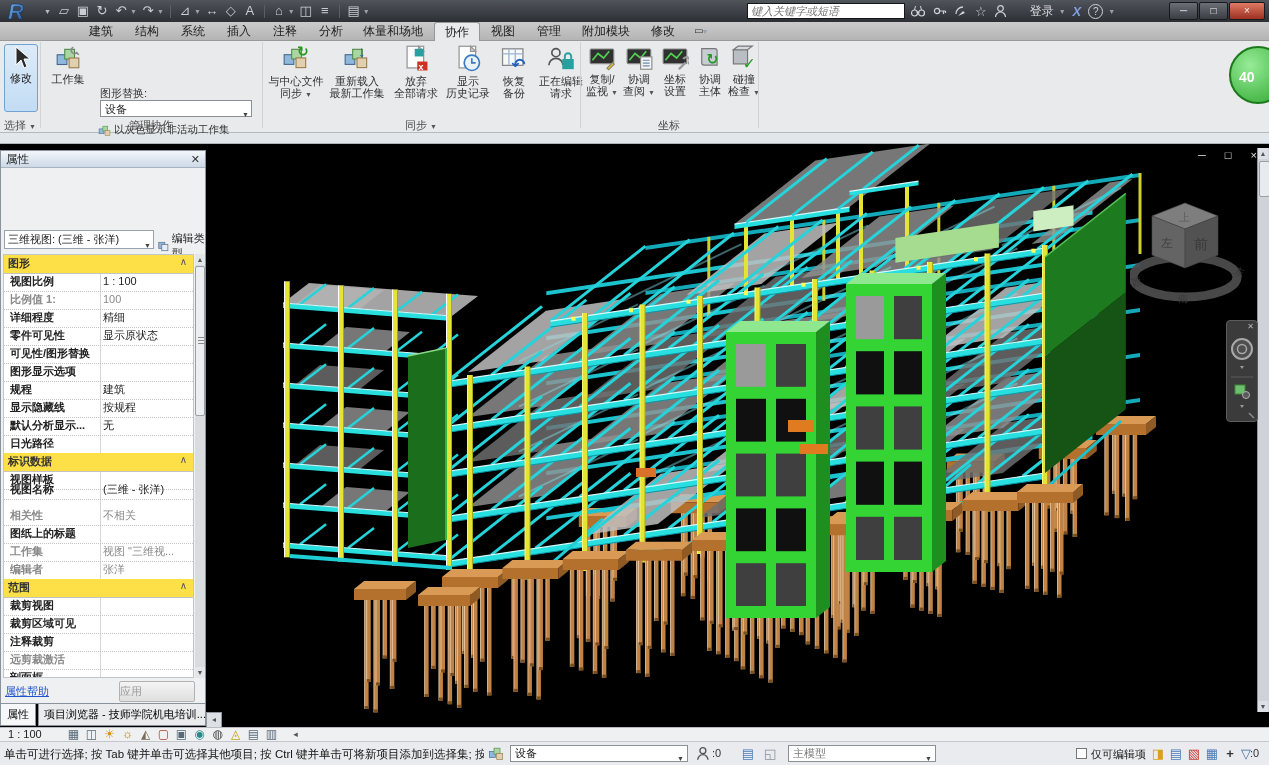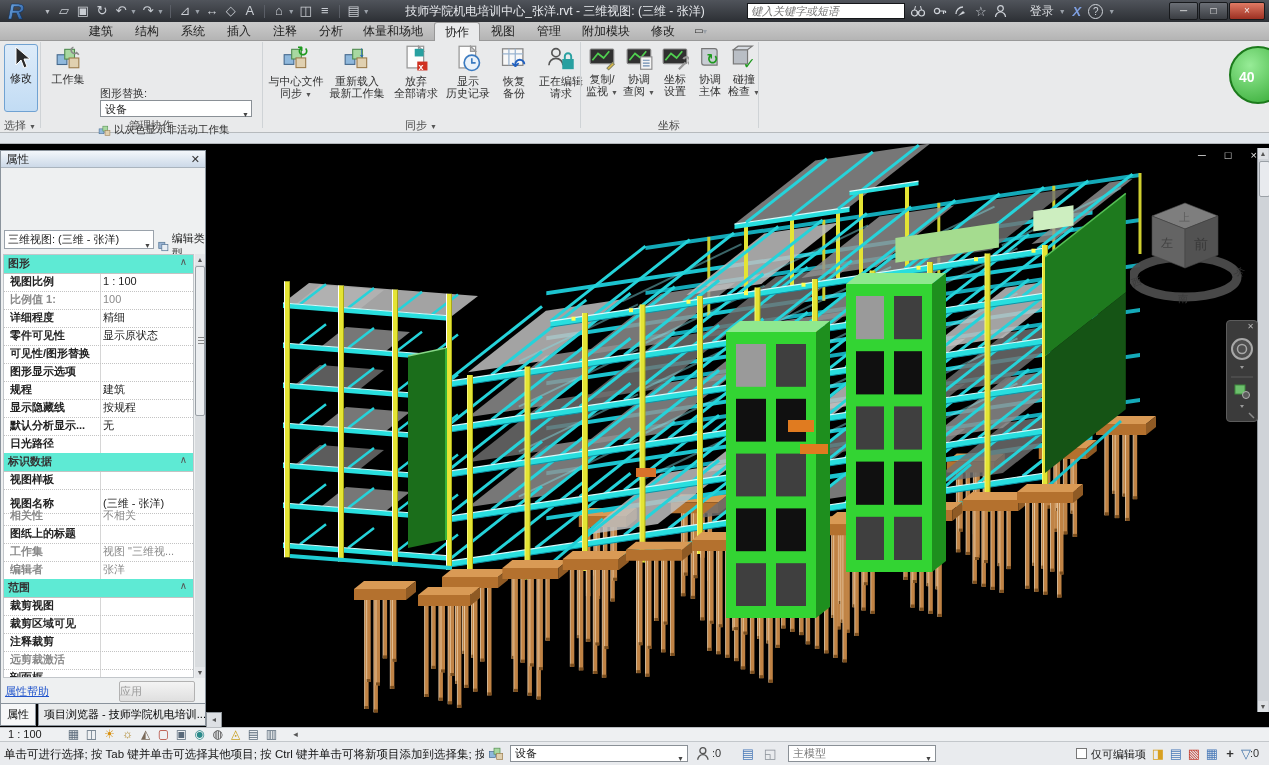--- a/index.html
+++ b/index.html
@@ -79,21 +79,21 @@
       box-sizing:border-box;line-height:17px;padding-left:3px;white-space:nowrap;overflow:hidden;font-size:11px;}
   .inst-combo .cmb-dd{position:absolute;right:2px;top:6px;font-size:7px;color:#444;}
   .edittype{position:absolute;left:157px;top:80px;display:flex;align-items:center;gap:3px;font-size:11px;color:#222;}
   .pgrid{position:absolute;left:2px;top:103px;width:191px;height:424px;overflow:hidden;background:#fff;border:1px solid #c2c6ca;box-sizing:border-box;}
   .prow{position:absolute;left:0;width:189px;height:18px;border-bottom:1px dotted #c3c3c3;}
   .prow .pl{position:absolute;left:6px;top:0;width:88px;line-height:17px;white-space:nowrap;overflow:hidden;}
   .prow .pv{position:absolute;left:99px;top:0;width:88px;line-height:17px;white-space:nowrap;overflow:hidden;}
   .prow .pl{border-right:0;font-weight:bold;}
   .prow.gray .pl,.prow.gray .pv{color:#8a8a8a;}
   .pcoldiv{position:absolute;left:96px;top:0;width:1px;height:100%;background:#d6d6d6;}
-  .phead{position:absolute;left:0;width:189px;height:18px;background:#5eead4;border-bottom:1px solid #c3c3c3;
+  .phead{position:absolute;left:0;width:189px;height:18px;background:#fde047;border-bottom:1px solid #c3c3c3;
       font-weight:bold;color:#333;}
   .phead .pl{position:absolute;left:4px;line-height:17px;}
   .phead .chev{position:absolute;right:6px;top:1px;font-weight:normal;font-size:10px;color:#555;}
   .pscroll{position:absolute;left:194px;top:103px;width:10px;height:424px;background:#d9dcdf;}
   .ps-thumb{position:absolute;left:0px;top:12px;width:10px;height:150px;background:#eceef0;border:1px solid #9aa0a6;box-sizing:border-box;border-radius:2px;}
   .ps-grip{position:absolute;left:2px;top:70px;width:6px;height:1px;background:#888;box-shadow:0 3px 0 #888,0 6px 0 #888;}
   .ps-arrow{position:absolute;left:0;width:10px;height:11px;background:#e4e6e9;font-size:7px;color:#555;text-align:center;line-height:11px;}
   .phelp{position:absolute;left:4px;top:533px;color:#2255cc;text-decoration:underline;font-size:11px;}
   .papply{position:absolute;left:118px;top:530px;width:74px;height:19px;background:linear-gradient(#f4f4f4,#dfdfdf);
       border:1px solid #b2b2b2;border-radius:2px;color:#9a9a9a;text-align:left;line-height:18px;}
@@ -169,21 +169,20 @@
       <span class="qi">A</span>
       <span class="qsep"></span>
       <span class="qi">⌂</span>
         <span class="qdd">▼</span>
       <span class="qi">◫</span>
       <span class="qi">≡</span>
       <span class="qsep"></span>
       <span class="qi">▤</span>
         <span class="qdd">▼</span>
     </div>
-    <div class="title-text">技师学院机电培训中心_张洋.rvt - 三维视图: (三维 - 张洋)</div>
     <input class="search" placeholder="键入关键字或短语" style="">
     <div class="icbar">
       <svg width="16" height="14" viewBox="0 0 16 14">
         <circle cx="4.5" cy="9" r="3" fill="none" stroke="#cfd3d9" stroke-width="1.2"></circle>
         <circle cx="11.5" cy="9" r="3" fill="none" stroke="#cfd3d9" stroke-width="1.2"></circle>
         <path d="M4.5,6 L5.5,2 M11.5,6 L10.5,2 M6.5,8 h3" stroke="#cfd3d9" fill="none"></path>
       </svg>
       <svg width="14" height="14" viewBox="0 0 14 14">
         <circle cx="4" cy="7" r="2.6" fill="none" stroke="#cfd3d9" stroke-width="1.2"></circle>
         <path d="M6.5,7 h6 M10.5,7 v3 M12.5,7 v2" stroke="#cfd3d9" fill="none" stroke-width="1.2"></path>
@@ -1383,21 +1382,21 @@
           <span class="pv" style="left:97px;width:90px"></span>
         </div>
       <div class="phead" style="top:198px">
           <span class="pl">标识数据</span>
           <span class="chev">∧</span>
         </div>
       <div class="prow" style="top:216px">
           <span class="pl">视图样板</span>
           <span class="pv" style="left:97px;width:90px"></span>
         </div>
-      <div class="prow" style="top:240px">
+      <div class="prow" style="top:226px">
           <span class="pl">视图名称</span>
           <span class="pv">(三维 - 张洋)</span>
         </div>
       <div class="prow gray" style="top:252px">
           <span class="pl">相关性</span>
           <span class="pv">不相关</span>
         </div>
       <div class="prow" style="top:270px">
           <span class="pl">图纸上的标题</span>
           <span class="pv"></span>

